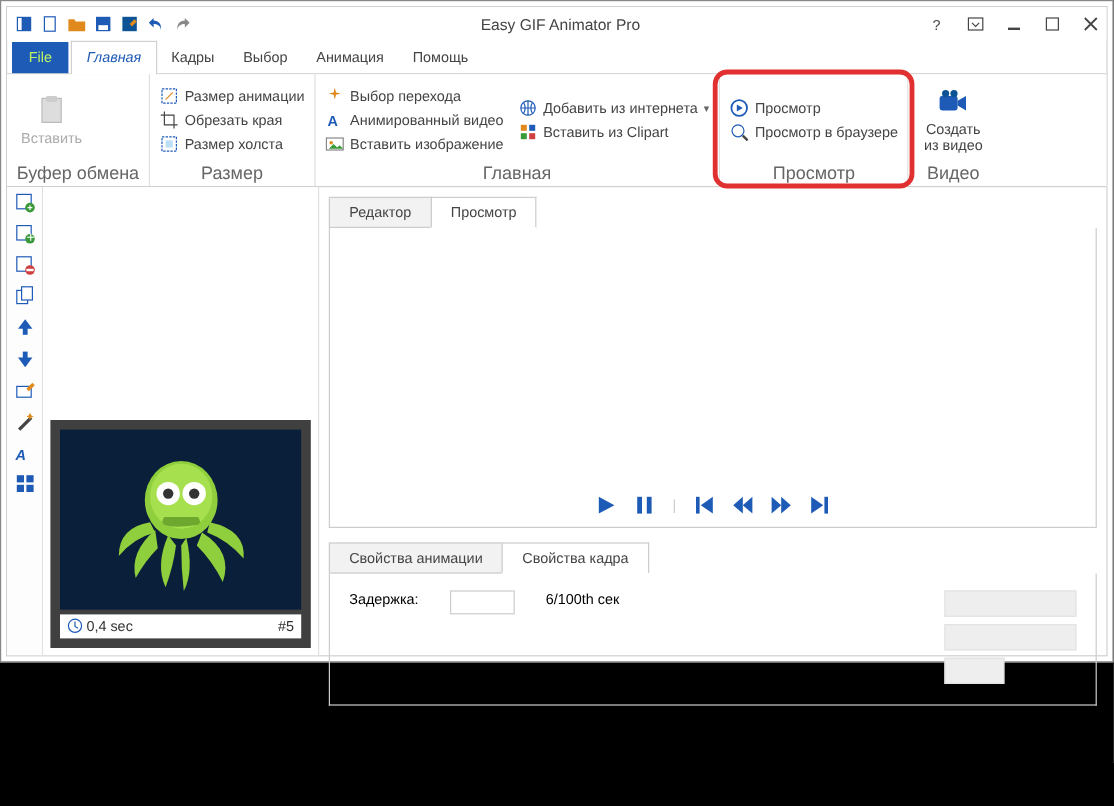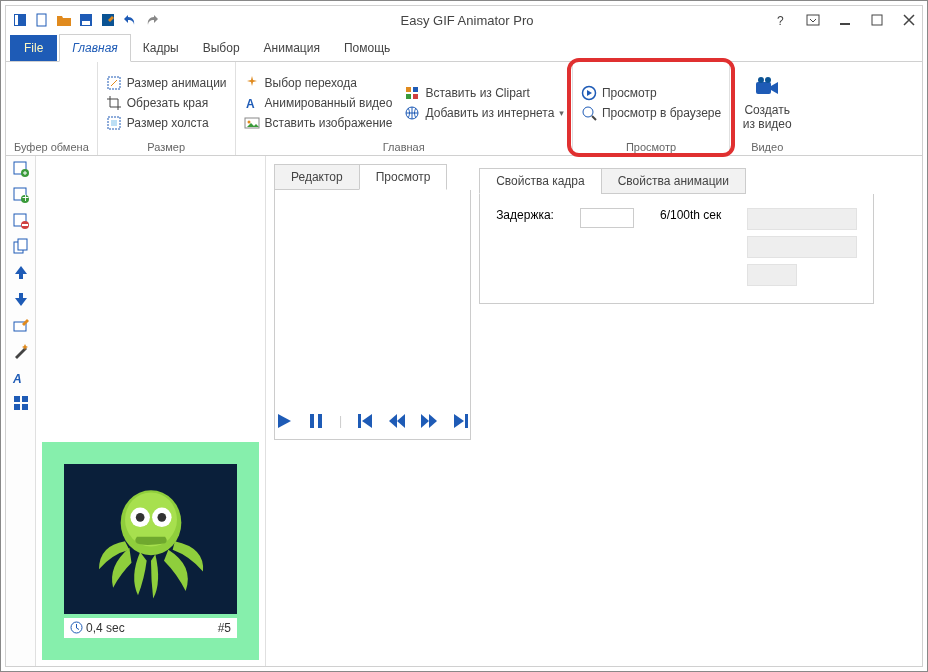--- a/index.html
+++ b/index.html
@@ -1,61 +1,61 @@
 <!DOCTYPE html>
 <html><head>
 <meta charset="utf-8">
 <style>
 * { box-sizing: border-box; margin: 0; padding: 0; font-family: "Segoe UI", Tahoma, sans-serif; font-size: 12px; }
 html, body { width: 928px; height: 672px; background: #000; }
-.outer-border { width: 928px; height: 672px; border: 1px solid #888; background: #fff; padding: 4px; }
+.outer-border { width: 928px; height: 552px; border: 1px solid #888; background: #fff; padding: 4px; }
 .app-window { width: 100%; height: 100%; background: #fff; display: flex; flex-direction: column; border: 1px solid #d0d0d0; }
 
 
 .title-bar { height: 28px; display: flex; align-items: center; padding: 0 6px; background: #fff; }
 .qat { display: flex; gap: 6px; align-items: center; }
 .qat .ico { width: 16px; height: 16px; display: inline-block; }
 .title { flex: 1; text-align: center; color: #444; font-size: 13px; }
 .win-controls { display: flex; gap: 18px; align-items: center; color: #555; }
 .win-controls .ctrl { width: 14px; height: 14px; cursor: default; }
 
 
 .ribbon-tabs { height: 28px; display: flex; align-items: flex-end; border-bottom: 1px solid #d0d0d0; }
-.file-tab { background: #1e5bb6; color: #fef9c3; padding: 6px 14px; margin-right: 2px; margin-left: 4px; text-align: center; }
+.file-tab { background: #1e5bb6; color: #bef264; padding: 6px 14px; margin-right: 2px; margin-left: 4px; text-align: center; }
 .rtab { padding: 6px 12px; color: #444; cursor: default; }
 .rtab.active { background: #fff; border: 1px solid #d0d0d0; border-bottom: 1px solid #fff; margin-bottom: -1px; color: #1e5bb6; font-style: italic; }
 
 
 .ribbon { height: 94px; display: flex; border-bottom: 1px solid #d0d0d0; background: #fff; }
 .group { border-right: 1px solid #e0e0e0; padding: 4px 8px 2px 8px; display: flex; flex-direction: column; }
 .group-body { flex: 1; display: flex; gap: 4px; }
-.group-label { text-align: center; color: #666; font-size: 11px; padding-top: 2px; }
+.group-label { text-align: center; color: #666; font-size: 15px; padding-top: 2px; }
 .big-btn { display: flex; flex-direction: column; align-items: center; justify-content: center; width: 58px; text-align: center; color: #444; gap: 2px; }
 .big-btn .ico { width: 28px; height: 28px; }
 .vlist { display: flex; flex-direction: column; gap: 4px; justify-content: center; }
 .small-btn { display: flex; align-items: center; gap: 5px; color: #444; white-space: nowrap; }
 .small-btn .ico { width: 16px; height: 16px; flex-shrink: 0; }
 .disabled { color: #aaa; }
 
 
 .preview-group-wrapper { position: relative; }
 .red-highlight { position: absolute; top: -4px; left: -6px; right: -6px; bottom: -2px; border: 4px solid #e03030; border-radius: 12px; pointer-events: none; }
 
 
 .content { flex: 1; display: flex; min-height: 0; }
 .left-tools { width: 30px; background: #fdfdfd; border-right: 1px solid #e0e0e0; display: flex; flex-direction: column; align-items: center; padding-top: 4px; gap: 8px; }
 .left-tools .tico { width: 18px; height: 18px; }
 
 .frames-col { width: 230px; background: #fff; border-right: 1px solid #e0e0e0; display: flex; flex-direction: column; justify-content: flex-end; padding: 6px; }
-.frame-card { background: #86efac; padding: 22px; margin-top: 40px; }
+.frame-card { background: #404040; padding: 8px; margin-top: 40px; }
 .frame-thumb { width: 100%; height: 150px; background: #0a1f3a; display: flex; align-items: center; justify-content: center; }
 .frame-info { display: flex; justify-content: space-between; align-items: center; background: #fff; margin-top: 4px; padding: 3px 6px; color: #333; }
 .clock-ico { width: 13px; height: 13px; margin-right: 3px; vertical-align: -2px; }
 
-.main-panel { flex: 1; display: flex; flex-direction: row; padding: 8px; gap: 8px; min-width: 0; }
+.main-panel { flex: 1; display: flex; flex-direction: column; padding: 8px; gap: 8px; min-width: 0; }
 .tabstrip { display: flex; }
 .mtab { padding: 5px 16px; border: 1px solid #ccc; background: #f2f2f2; color: #444; margin-right: -1px; }
 .mtab.active { background: #fff; border-bottom: 1px solid #fff; }
 .panel-box { border: 1px solid #ccc; border-top: none; flex: 1; background: #fff; display: flex; flex-direction: column; }
 .preview-area { flex: 1; }
 .play-controls { height: 36px; display: flex; align-items: center; justify-content: center; gap: 14px; color: #1e5bb6; }
 .play-controls svg { width: 18px; height: 18px; }
 
 .props-tabs { display: flex; margin-top: 4px; }
 .props-panel { border: 1px solid #ccc; border-top: none; height: 110px; padding: 14px 16px; display: flex; align-items: flex-start; gap: 26px; }
@@ -131,20 +131,27 @@
     <div class="rtab">Кадры</div>
     <div class="rtab">Выбор</div>
     <div class="rtab">Анимация</div>
     <div class="rtab">Помощь</div>
   </div>
 
   <div class="ribbon">
 
     <div class="group">
       <div class="group-body">
+        <div class="big-btn disabled">
+          <svg class="ico" viewBox="0 0 28 28">
+                <rect x="6" y="4" width="16" height="20" fill="#ddd" stroke="#bbb"></rect>
+                <rect x="9" y="2" width="10" height="5" rx="2" fill="#ccc"></rect>
+              </svg>
+          <span>Вставить</span>
+        </div>
       </div>
       <div class="group-label">Буфер обмена</div>
     </div>
 
     <div class="group">
       <div class="group-body">
         <div class="vlist">
           <div class="small-btn">
             <svg class="ico" viewBox="0 0 16 16">
                   <rect x="2" y="2" width="12" height="12" fill="none" stroke="#1e5bb6" stroke-dasharray="2 1"></rect>
@@ -188,36 +195,36 @@
           <div class="small-btn">
             <svg class="ico" viewBox="0 0 16 16">
                   <rect x="1" y="3" width="14" height="10" fill="#fff" stroke="#888"></rect>
                   <circle cx="5" cy="7" r="1.5" class="orange"></circle>
                   <path d="M3 12l4-4 3 3 2-2 3 3z" class="green"></path>
                 </svg>
             <span>Вставить изображение</span>
           </div>
         </div>
         <div class="vlist" style="margin-left:8px;">
+          <div class="small-btn">
+            <svg class="ico" viewBox="0 0 16 16">
+                  <circle cx="8" cy="8" r="6" fill="none" stroke="#1e5bb6"></circle>
+                  <path d="M2 8h12M8 2v12M4 3c2 3 2 7 0 10M12 3c-2 3-2 7 0 10" stroke="#1e5bb6" fill="none"></path>
+                </svg>
+            <span>Добавить из интернета</span>
+            <span style="font-size:9px;color:#666;">▾</span>
+          </div>
           <div class="small-btn">
             <svg class="ico" viewBox="0 0 16 16">
                   <rect x="2" y="2" width="5" height="5" class="orange"></rect>
                   <rect x="9" y="2" width="5" height="5" class="blue"></rect>
                   <rect x="2" y="9" width="5" height="5" class="green"></rect>
                   <rect x="9" y="9" width="5" height="5" class="red"></rect>
                 </svg>
             <span>Вставить из Clipart</span>
-          </div>
-          <div class="small-btn">
-            <svg class="ico" viewBox="0 0 16 16">
-                  <circle cx="8" cy="8" r="6" fill="none" stroke="#1e5bb6"></circle>
-                  <path d="M2 8h12M8 2v12M4 3c2 3 2 7 0 10M12 3c-2 3-2 7 0 10" stroke="#1e5bb6" fill="none"></path>
-                </svg>
-            <span>Добавить из интернета</span>
-            <span style="font-size:9px;color:#666;">▾</span>
           </div>
         </div>
       </div>
       <div class="group-label">Главная</div>
     </div>
 
     <div class="group preview-group-wrapper">
       <div class="red-highlight"></div>
       <div class="group-body">
         <div class="vlist">
@@ -369,22 +376,22 @@
             <svg viewBox="0 0 18 18">
                   <path d="M2 2l10 7L2 16z" class="blue"></path>
                   <rect x="13" y="2" width="3" height="14" class="blue"></rect>
                 </svg>
           </div>
         </div>
       </div>
 
       <div>
         <div class="props-tabs tabstrip">
+          <div class="mtab">Свойства анимации</div>
           <div class="mtab active">Свойства кадра</div>
-          <div class="mtab">Свойства анимации</div>
         </div>
         <div class="props-panel">
           <span>Задержка:</span>
           <input class="delay-input" value="" style="">
           <span>6/100th сек</span>
           <div class="prop-buttons">
             <div class="pbtn"></div>
             <div class="pbtn"></div>
             <div class="pbtn" style="width:50px;"></div>
           </div>

